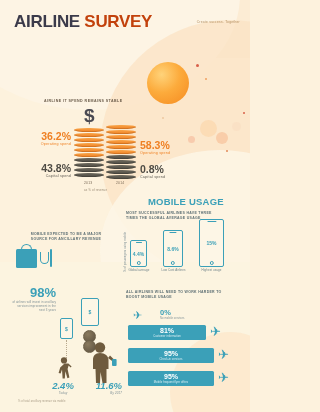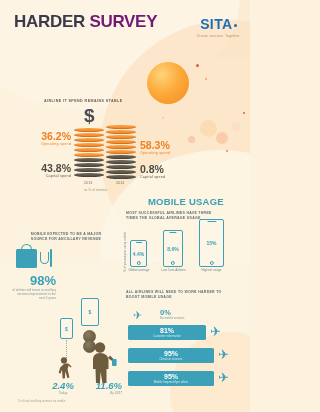--- a/index.html
+++ b/index.html
@@ -37,21 +37,21 @@
   .bg-corner {
     position:absolute; right:-40px; bottom:-40px;
     width:120px; height:120px; border-radius:50%;
     background:#fce7cb; opacity:.8;
   }
 
   
   .header { position:absolute; left:14px; top:13px; z-index:6; }
   .title-line { font-size:17px; font-weight:bold; letter-spacing:-.3px; line-height:17px; }
   .t-dark { color:#3b3a4a; }
-  .t-gray { color:#701a75; }
+  .t-gray { color:#c2410c; }
 
   .logo-wrap { position:absolute; right:10px; top:17px; z-index:6; text-align:center; }
   .logo-text {
     font-size:14px; font-weight:bold; color:#1b6fb5;
     letter-spacing:.4px; line-height:14px;
   }
   .logo-dot { display:inline-block; width:3px; height:3px; background:#1b6fb5; border-radius:50%; vertical-align:2px; margin-left:1px;}
   .logo-tag { font-size:3.2px; color:#b08a5a; letter-spacing:.3px; margin-top:3px; }
 
   
@@ -170,21 +170,21 @@
     position:absolute; left:24px; top:3px;
     width:9px; height:12px;
     border:1.6px solid #3ba0b8; border-top:none;
     border-radius:0 0 5px 5px;
   }
   .bag-bar {
     position:absolute; left:34px; top:0px;
     width:1.8px; height:18px; background:#3ba0b8; border-radius:1px;
   }
 
-  .big98 { position:absolute; left:12px; top:274px; z-index:5; }
+  .big98 { position:absolute; left:12px; top:286px; z-index:5; }
   .big98 .num { font-size:13px; font-weight:bold; color:#3ba0b8; line-height:13px; }
   .big98 .cap { font-size:2.9px; color:#7f9096; line-height:3.8px; margin-top:2px; letter-spacing:.1px; }
 
   .minphone {
     position:absolute; z-index:5;
     border:1.2px solid #3ba0b8; border-radius:2px; background:#fdf6e6;
     display:flex; align-items:center; justify-content:center;
   }
   .minphone .s { font-size:5px; font-weight:bold; color:#3ba0b8; }
 
@@ -216,27 +216,26 @@
 
 <div class="bg-top"></div>
 <div class="bg-curve1"></div>
 <div class="bg-curve2"></div>
 <div class="bg-curve3"></div>
 <div class="bg-bottom"></div>
 <div class="bg-corner"></div>
 
 <div class="header">
   <div class="title-line">
-    <span class="t-dark">HARDER</span>
+    <span class="t-dark">AIRLINE</span>
     <span class="t-gray">SURVEY</span>
   </div>
 </div>
 
 <div class="logo-wrap">
-  <div class="logo-text"><span>SITA</span><span class="logo-dot"></span></div>
   <div class="logo-tag">Create success. Together</div>
 </div>
 
 <div class="sun"></div>
 <div class="spark" style="left:196px;top:64px;width:3px;height:3px;background:#d8604a;"></div>
 <div class="spark" style="left:205px;top:78px;width:2px;height:2px;background:#f0a060;"></div>
 <div class="spark" style="left:162px;top:117px;width:2px;height:2px;background:#eec9a0;"></div>
 <div class="spark" style="left:200px;top:120px;width:17px;height:17px;background:#fbd9b2;opacity:.85;"></div>
 <div class="spark" style="left:216px;top:132px;width:12px;height:12px;background:#f7c7a0;opacity:.8;"></div>
 <div class="spark" style="left:232px;top:122px;width:9px;height:9px;background:#fae0c4;opacity:.9;"></div>

